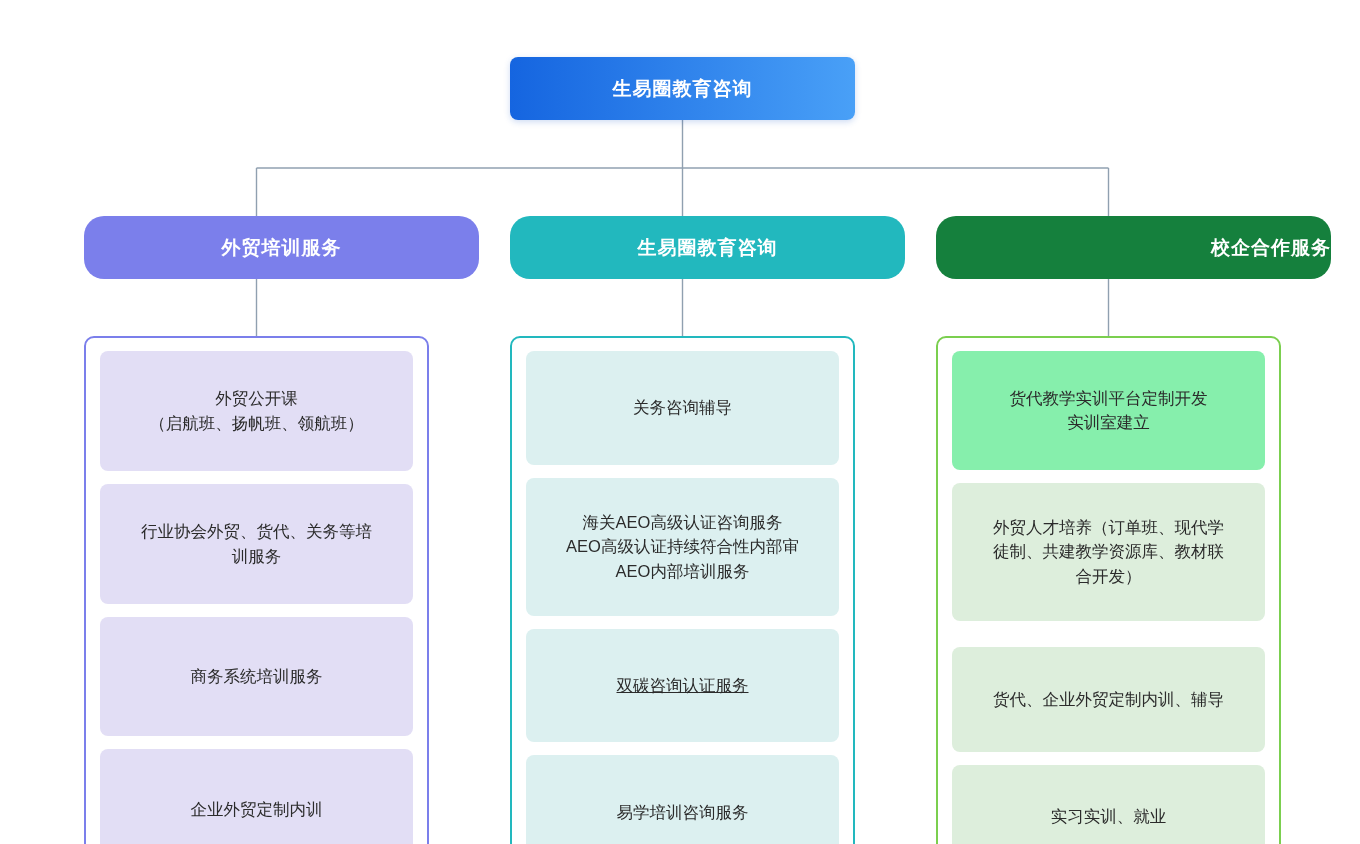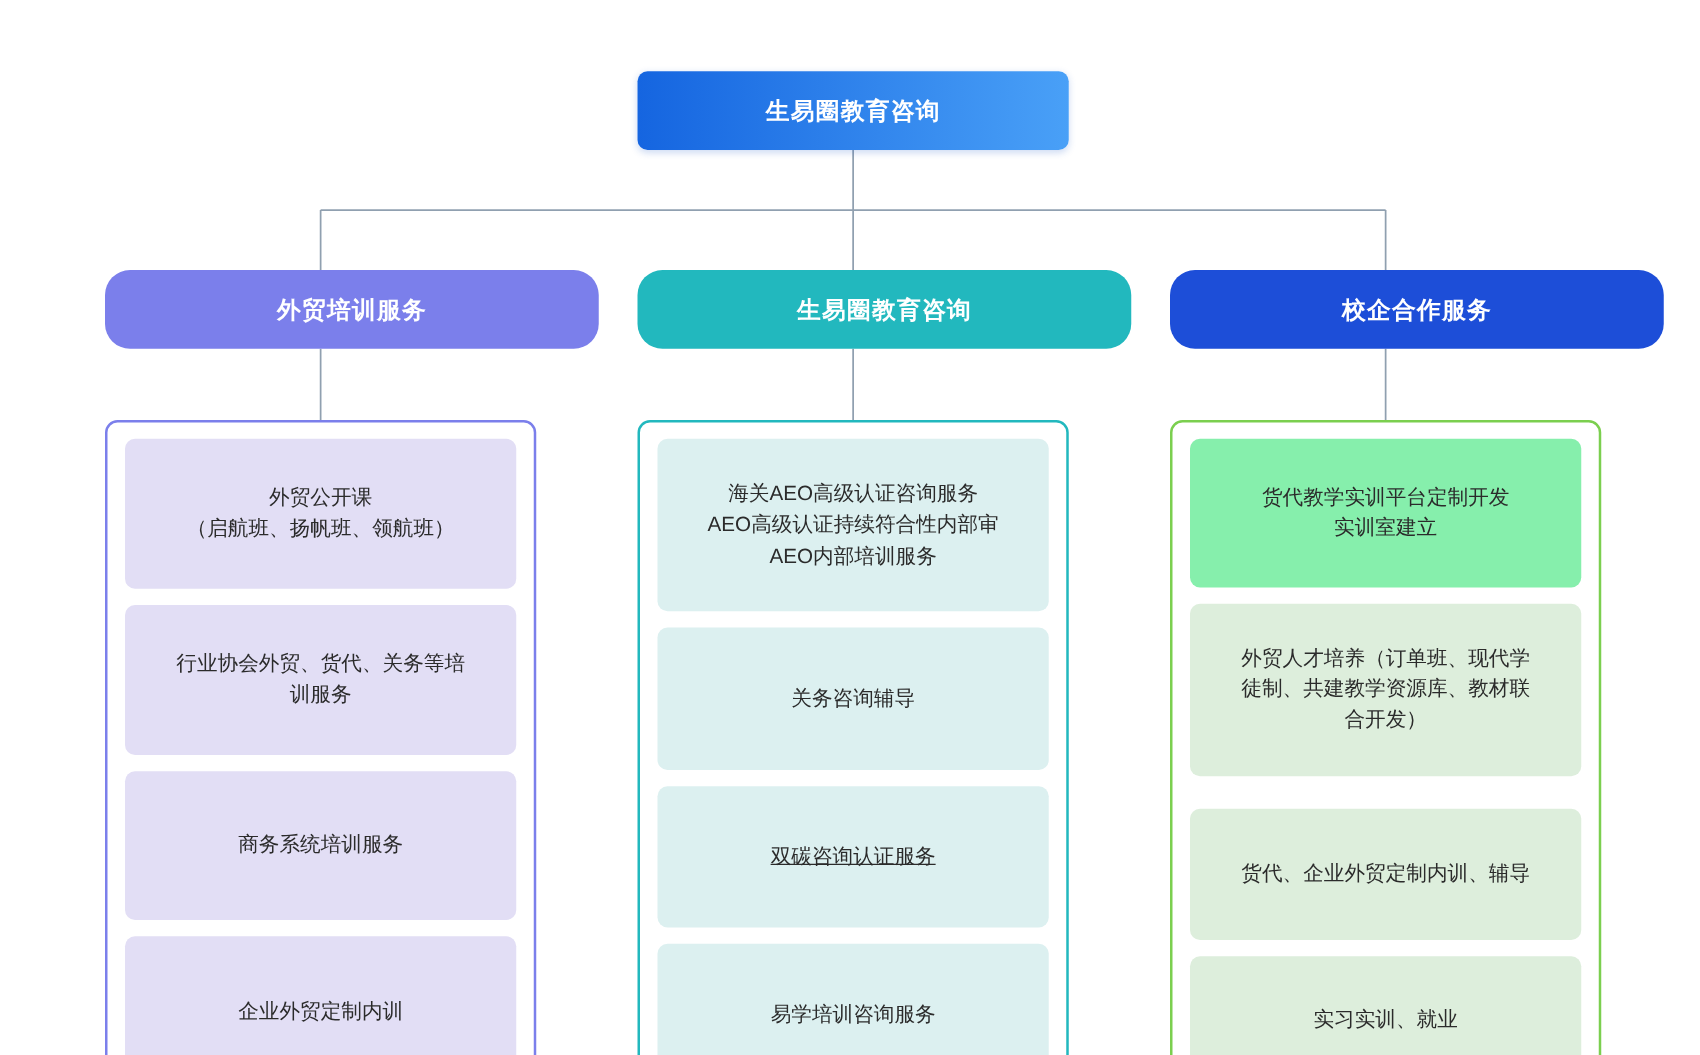--- a/index.html
+++ b/index.html
@@ -135,30 +135,30 @@
 训服务</span></div>
           <div class="item" style="background: rgb(226, 222, 245); flex: 1 1 0px; margin-bottom: 13px;"><span>商务系统培训服务</span></div>
           <div class="item" style="background: rgb(226, 222, 245); flex: 1 1 0px; margin-bottom: 0px;"><span>企业外贸定制内训</span></div>
         </div>
       </div>
       <div class="column col-1">
         <div class="col-header" style="background: rgb(34, 184, 190);">
           <span>生易圈教育咨询</span>
         </div>
         <div class="col-body" style="border-color: rgb(34, 184, 190);">
+          <div class="item" style="background: rgb(220, 240, 240); flex: 0.94 1 0px; margin-bottom: 13px;"><span>关务咨询辅导</span></div>
           <div class="item" style="background: rgb(220, 240, 240); flex: 1.18 1 0px; margin-bottom: 13px;"><span>海关AEO高级认证咨询服务
 AEO高级认证持续符合性内部审
 AEO内部培训服务</span></div>
-          <div class="item" style="background: rgb(220, 240, 240); flex: 0.94 1 0px; margin-bottom: 13px;"><span>关务咨询辅导</span></div>
           <div class="item" style="background: rgb(220, 240, 240); flex: 0.94 1 0px; margin-bottom: 13px; text-decoration: underline;"><span>双碳咨询认证服务</span></div>
           <div class="item" style="background: rgb(220, 240, 240); flex: 0.94 1 0px; margin-bottom: 0px;"><span>易学培训咨询服务</span></div>
         </div>
       </div>
       <div class="column col-2">
-        <div class="col-header" style="background: #1d4ed8;">
+        <div class="col-header" style="background: #15803d; justify-content: flex-end;">
           <span>校企合作服务</span>
         </div>
         <div class="col-body" style="border-color: rgb(123, 207, 79);">
           <div class="item" style="background: #86efac; flex: 1.02 1 0px; margin-bottom: 13px;"><span>货代教学实训平台定制开发
 实训室建立</span></div>
           <div class="item" style="background: rgb(221, 238, 220); flex: 1.22 1 0px; margin-bottom: 26px;"><span>外贸人才培养（订单班、现代学
 徒制、共建教学资源库、教材联
 合开发）</span></div>
           <div class="item" style="background: rgb(221, 238, 220); flex: 0.88 1 0px; margin-bottom: 13px;"><span>货代、企业外贸定制内训、辅导</span></div>
           <div class="item" style="background: rgb(221, 238, 220); flex: 0.88 1 0px; margin-bottom: 0px;"><span>实习实训、就业</span></div>

